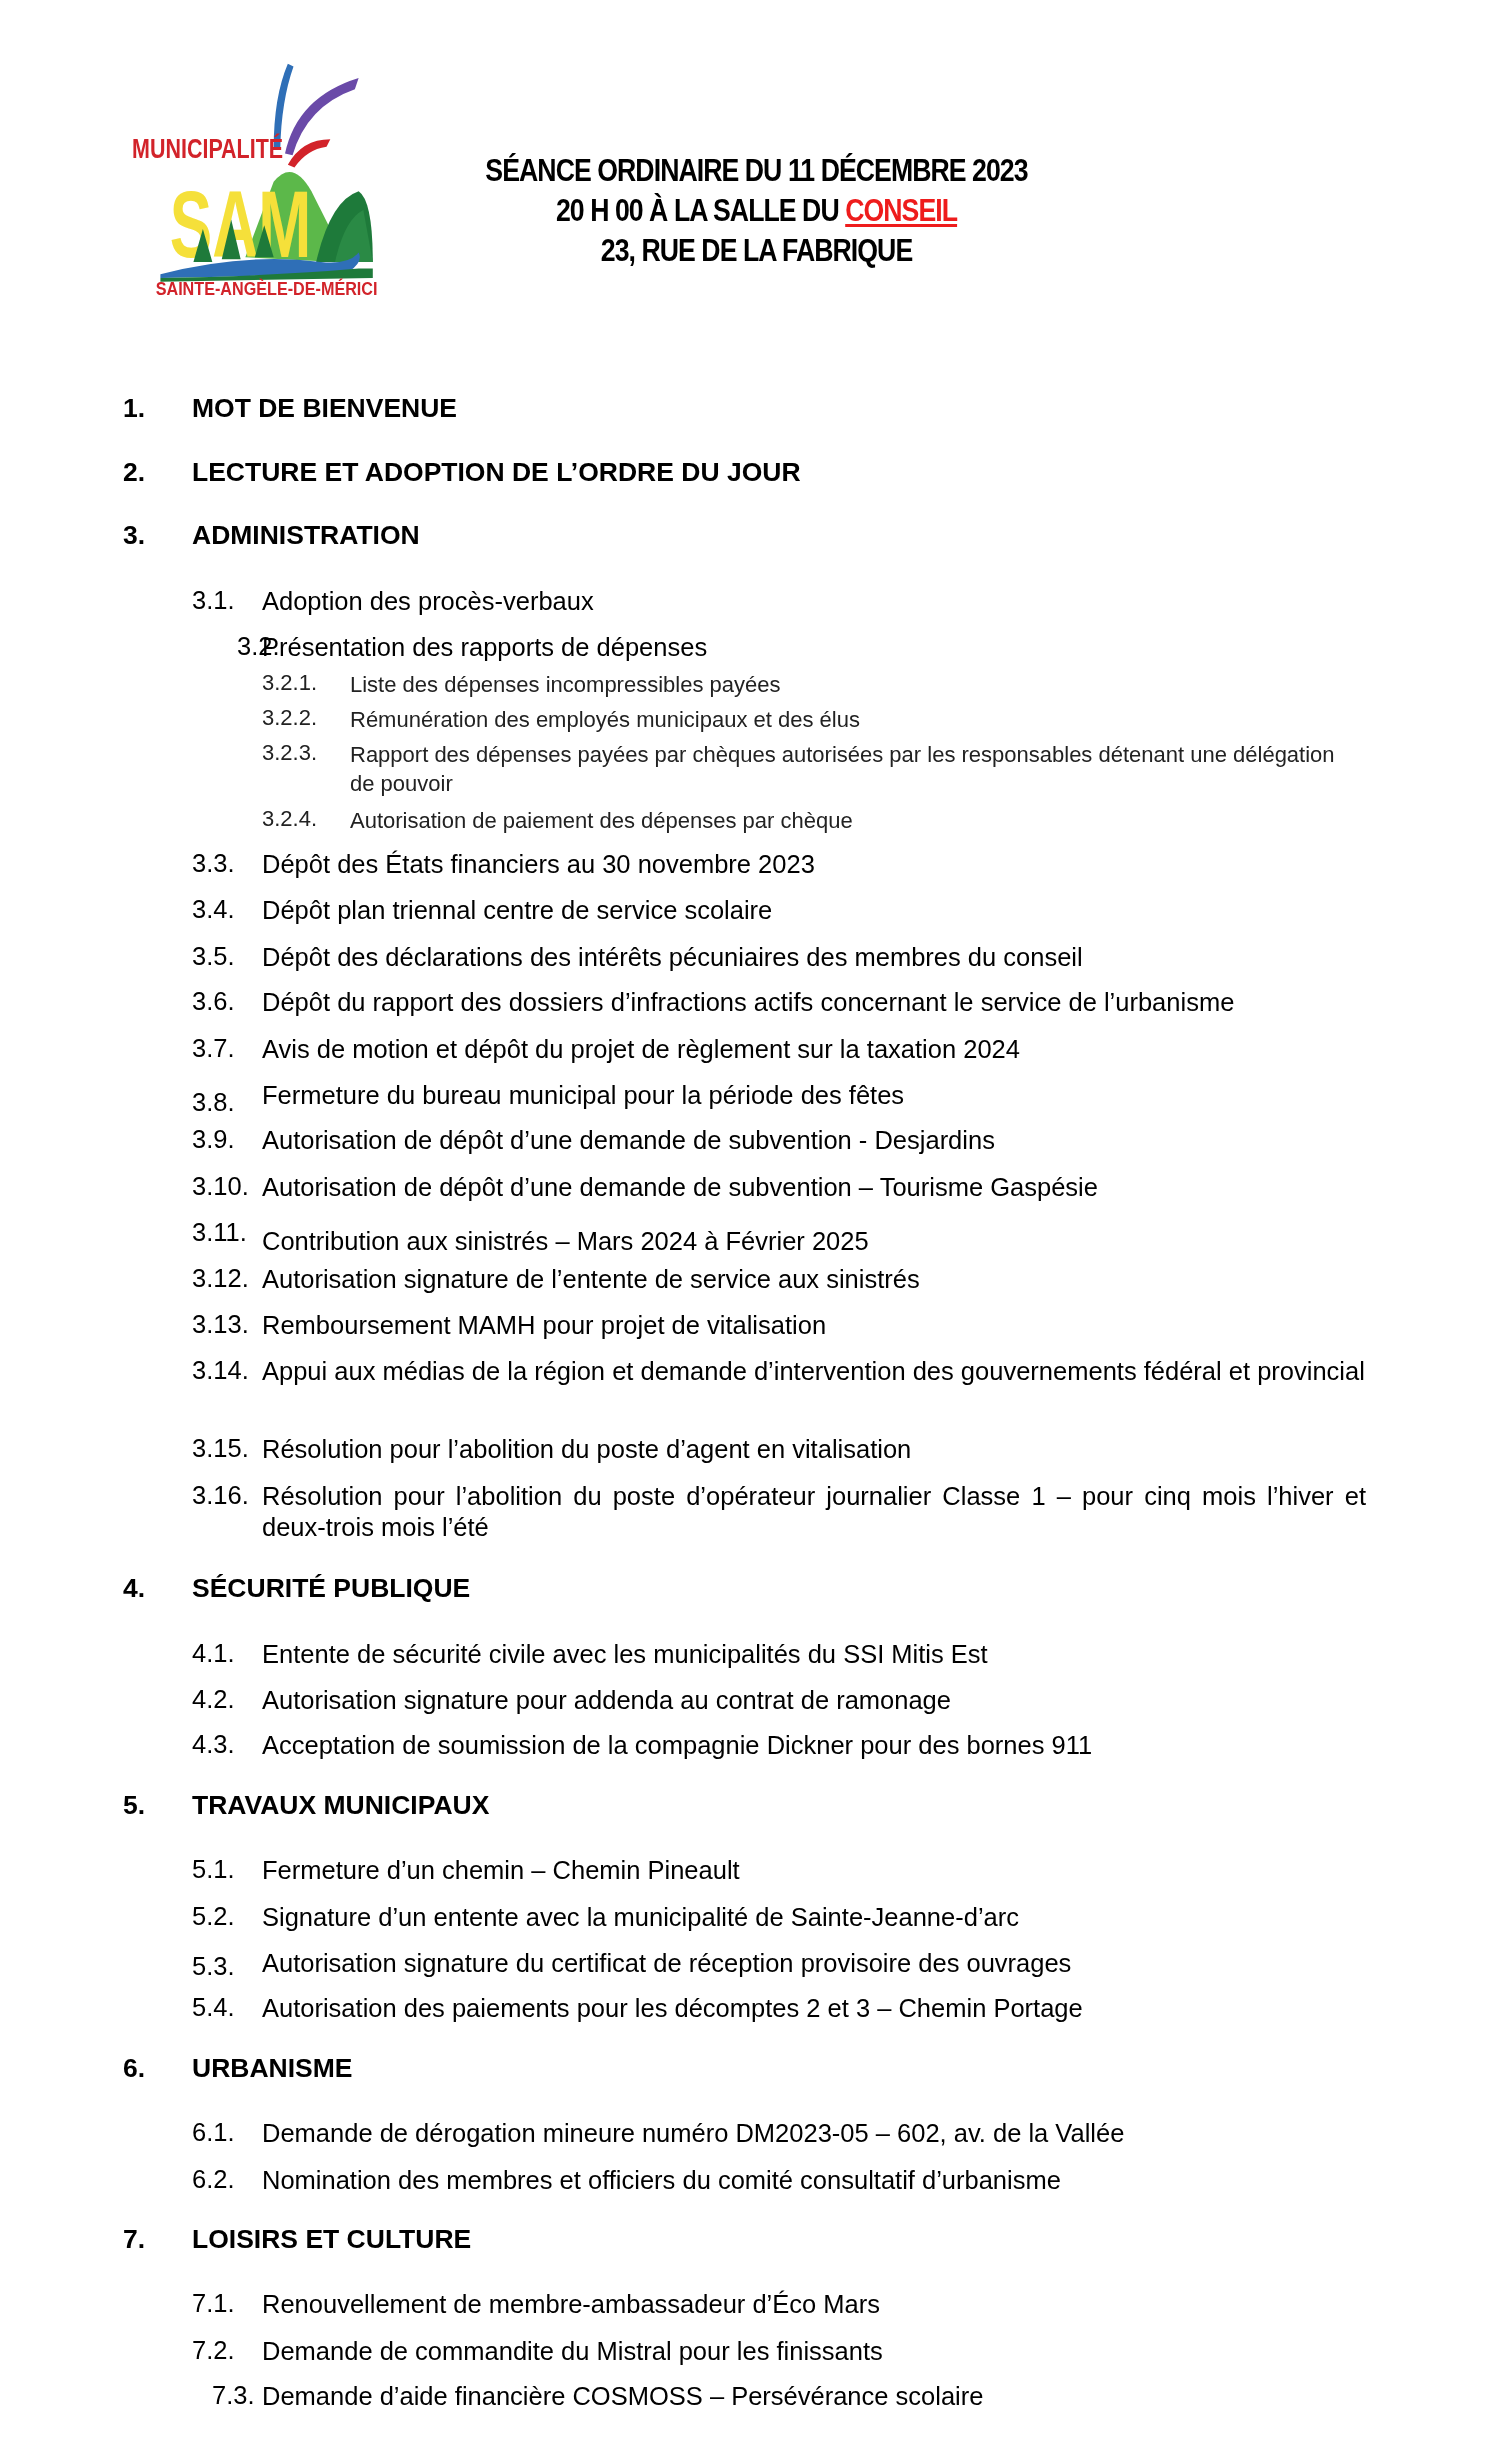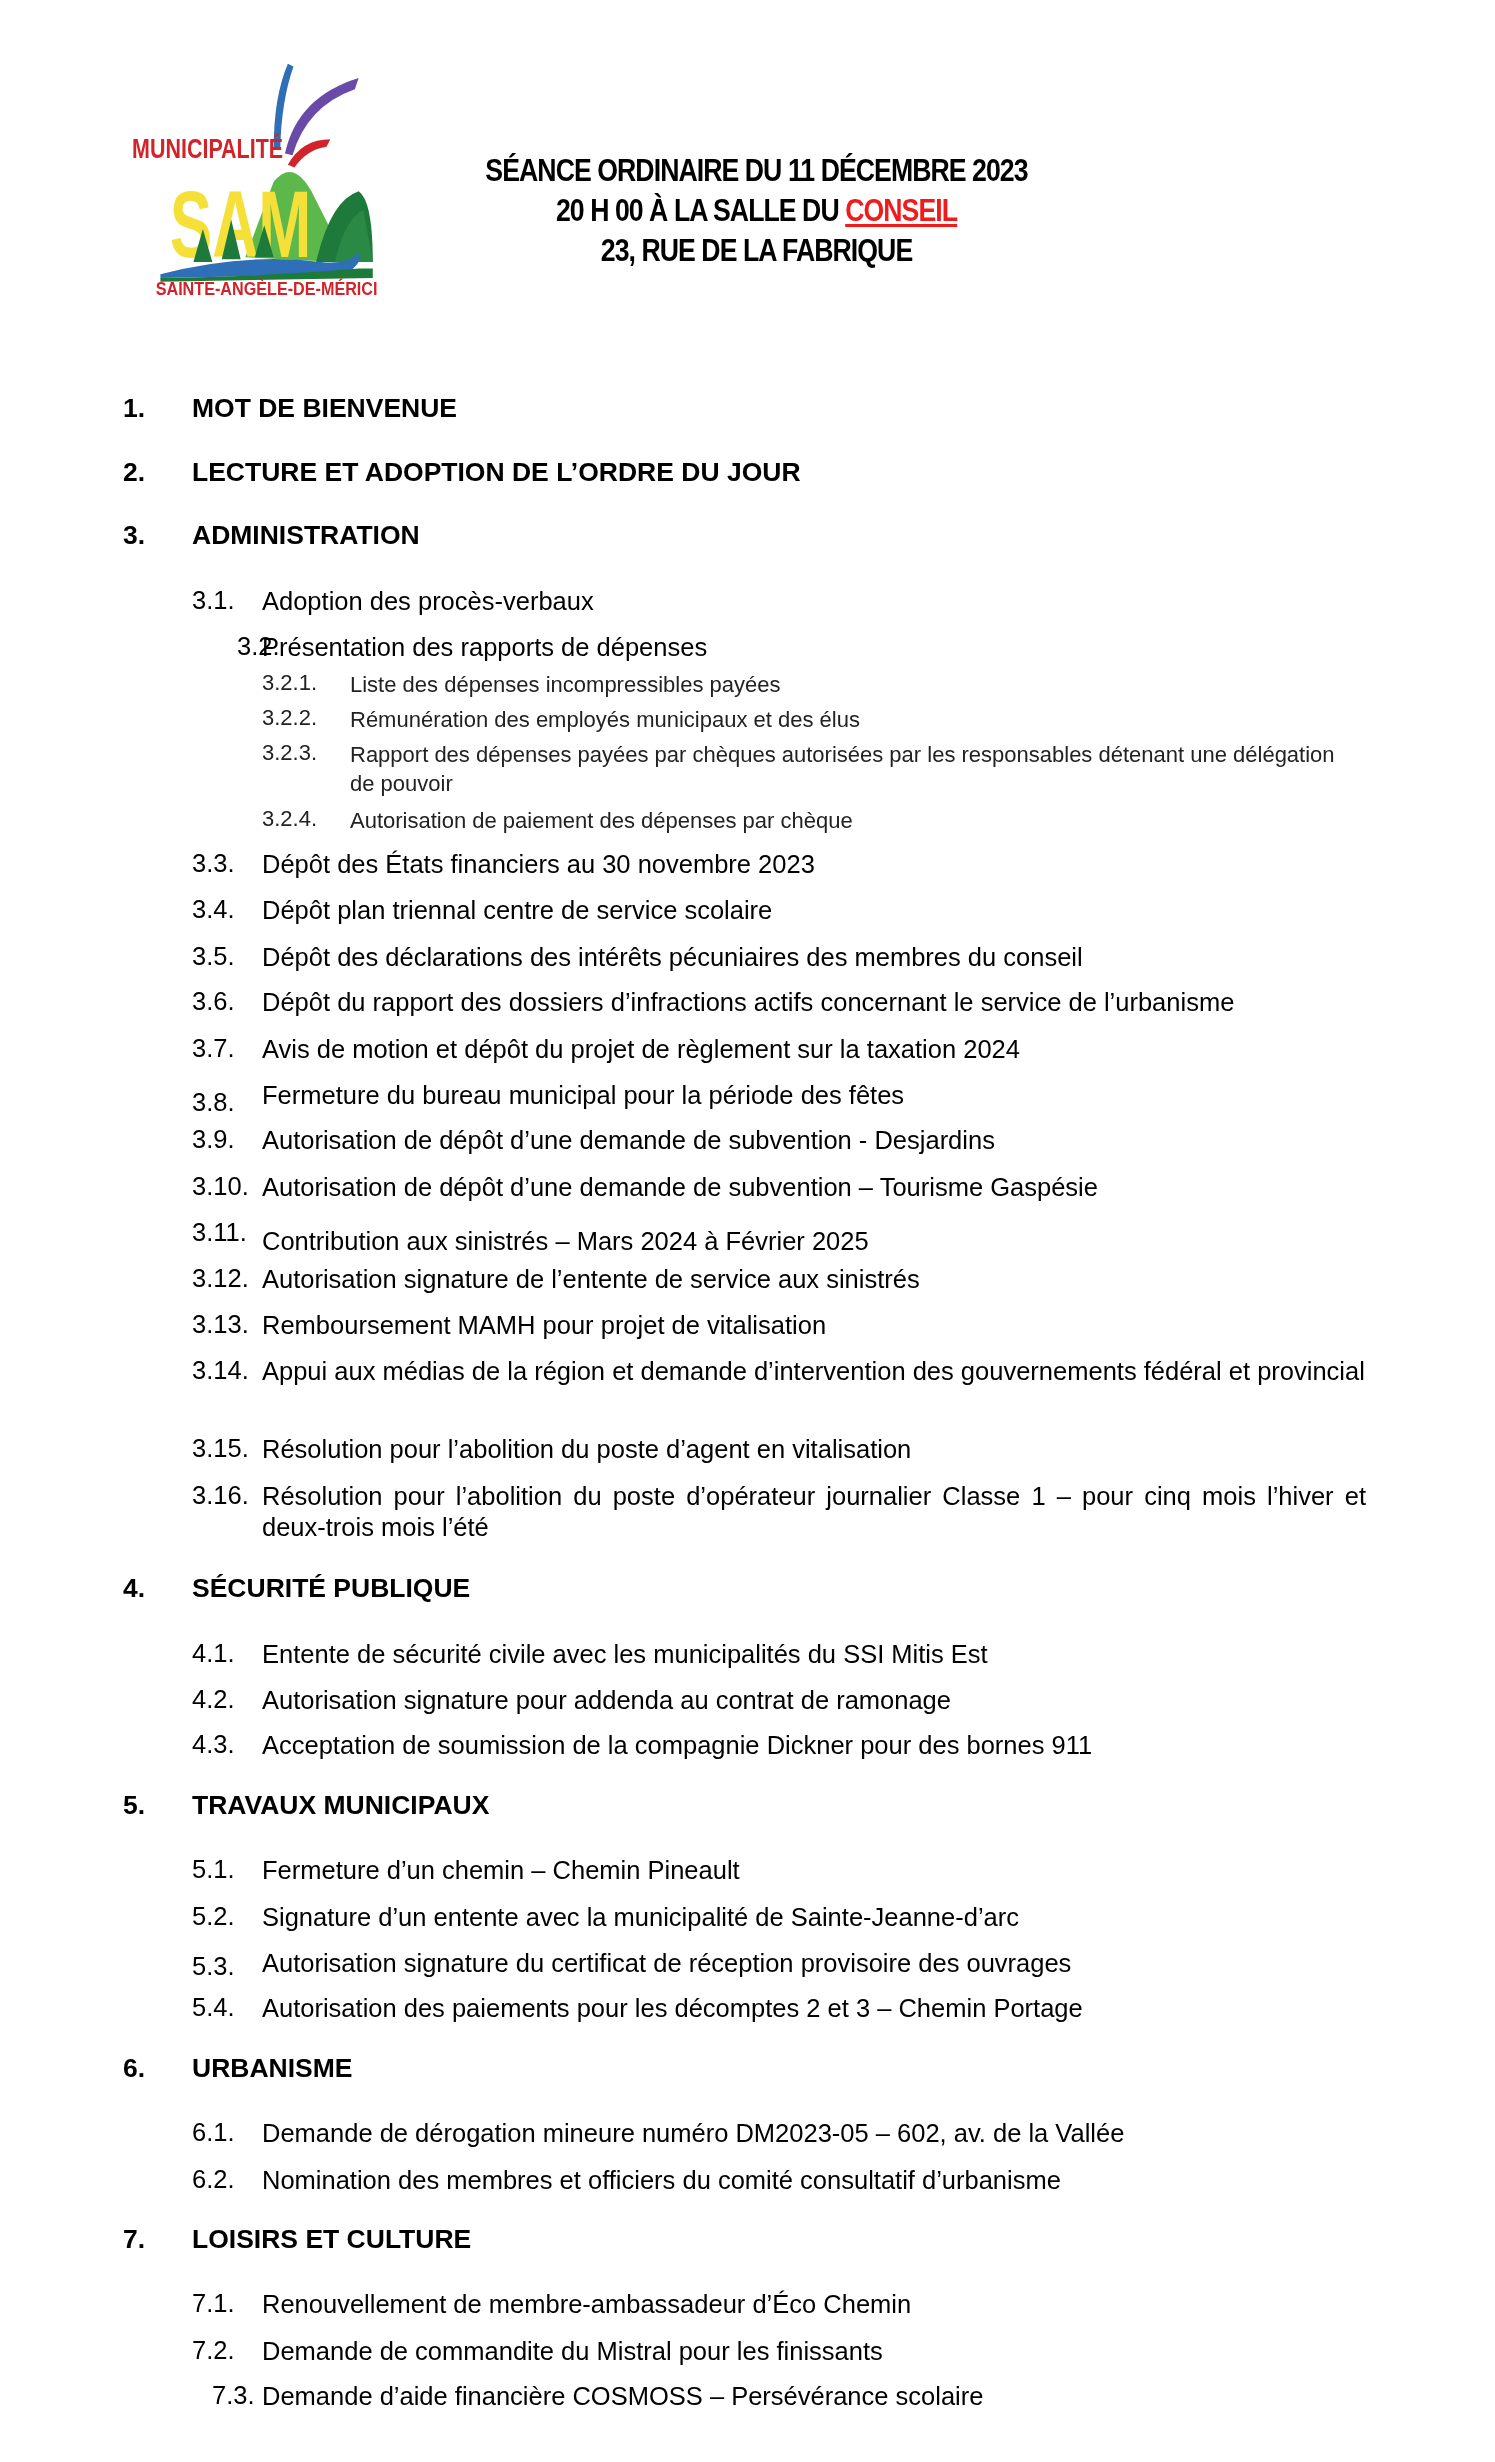--- a/index.html
+++ b/index.html
@@ -120,19 +120,19 @@
     <div class="row h2txt" style="top: 1993px;">Autorisation des paiements pour les décomptes 2 et 3 – Chemin Portage</div>
     <div class="row h1num" style="top: 2053px;">6.</div>
     <div class="row h1txt" style="top: 2053px;">URBANISME</div>
     <div class="row h2num" style="top: 2118px;">6.1.</div>
     <div class="row h2txt" style="top: 2118px;">Demande de dérogation mineure numéro DM2023-05 – 602, av. de la Vallée</div>
     <div class="row h2num" style="top: 2165px;">6.2.</div>
     <div class="row h2txt" style="top: 2165px;">Nomination des membres et officiers du comité consultatif d’urbanisme</div>
     <div class="row h1num" style="top: 2224px;">7.</div>
     <div class="row h1txt" style="top: 2224px;">LOISIRS ET CULTURE</div>
     <div class="row h2num" style="top: 2289px;">7.1.</div>
-    <div class="row h2txt" style="top: 2289px;">Renouvellement de membre-ambassadeur d’Éco Chemin</div>
+    <div class="row h2txt" style="top: 2289px;">Renouvellement de membre-ambassadeur d’Éco Mars</div>
     <div class="row h2num" style="top: 2336px;">7.2.</div>
     <div class="row h2txt" style="top: 2336px;">Demande de commandite du Mistral pour les finissants</div>
     <div class="row h2num" style="top: 2381px; margin-left: 20px;">7.3.</div>
     <div class="row h2txt" style="top: 2381px;">Demande d’aide financière COSMOSS – Persévérance scolaire</div>
   </div>
 
 
 </body></html>

